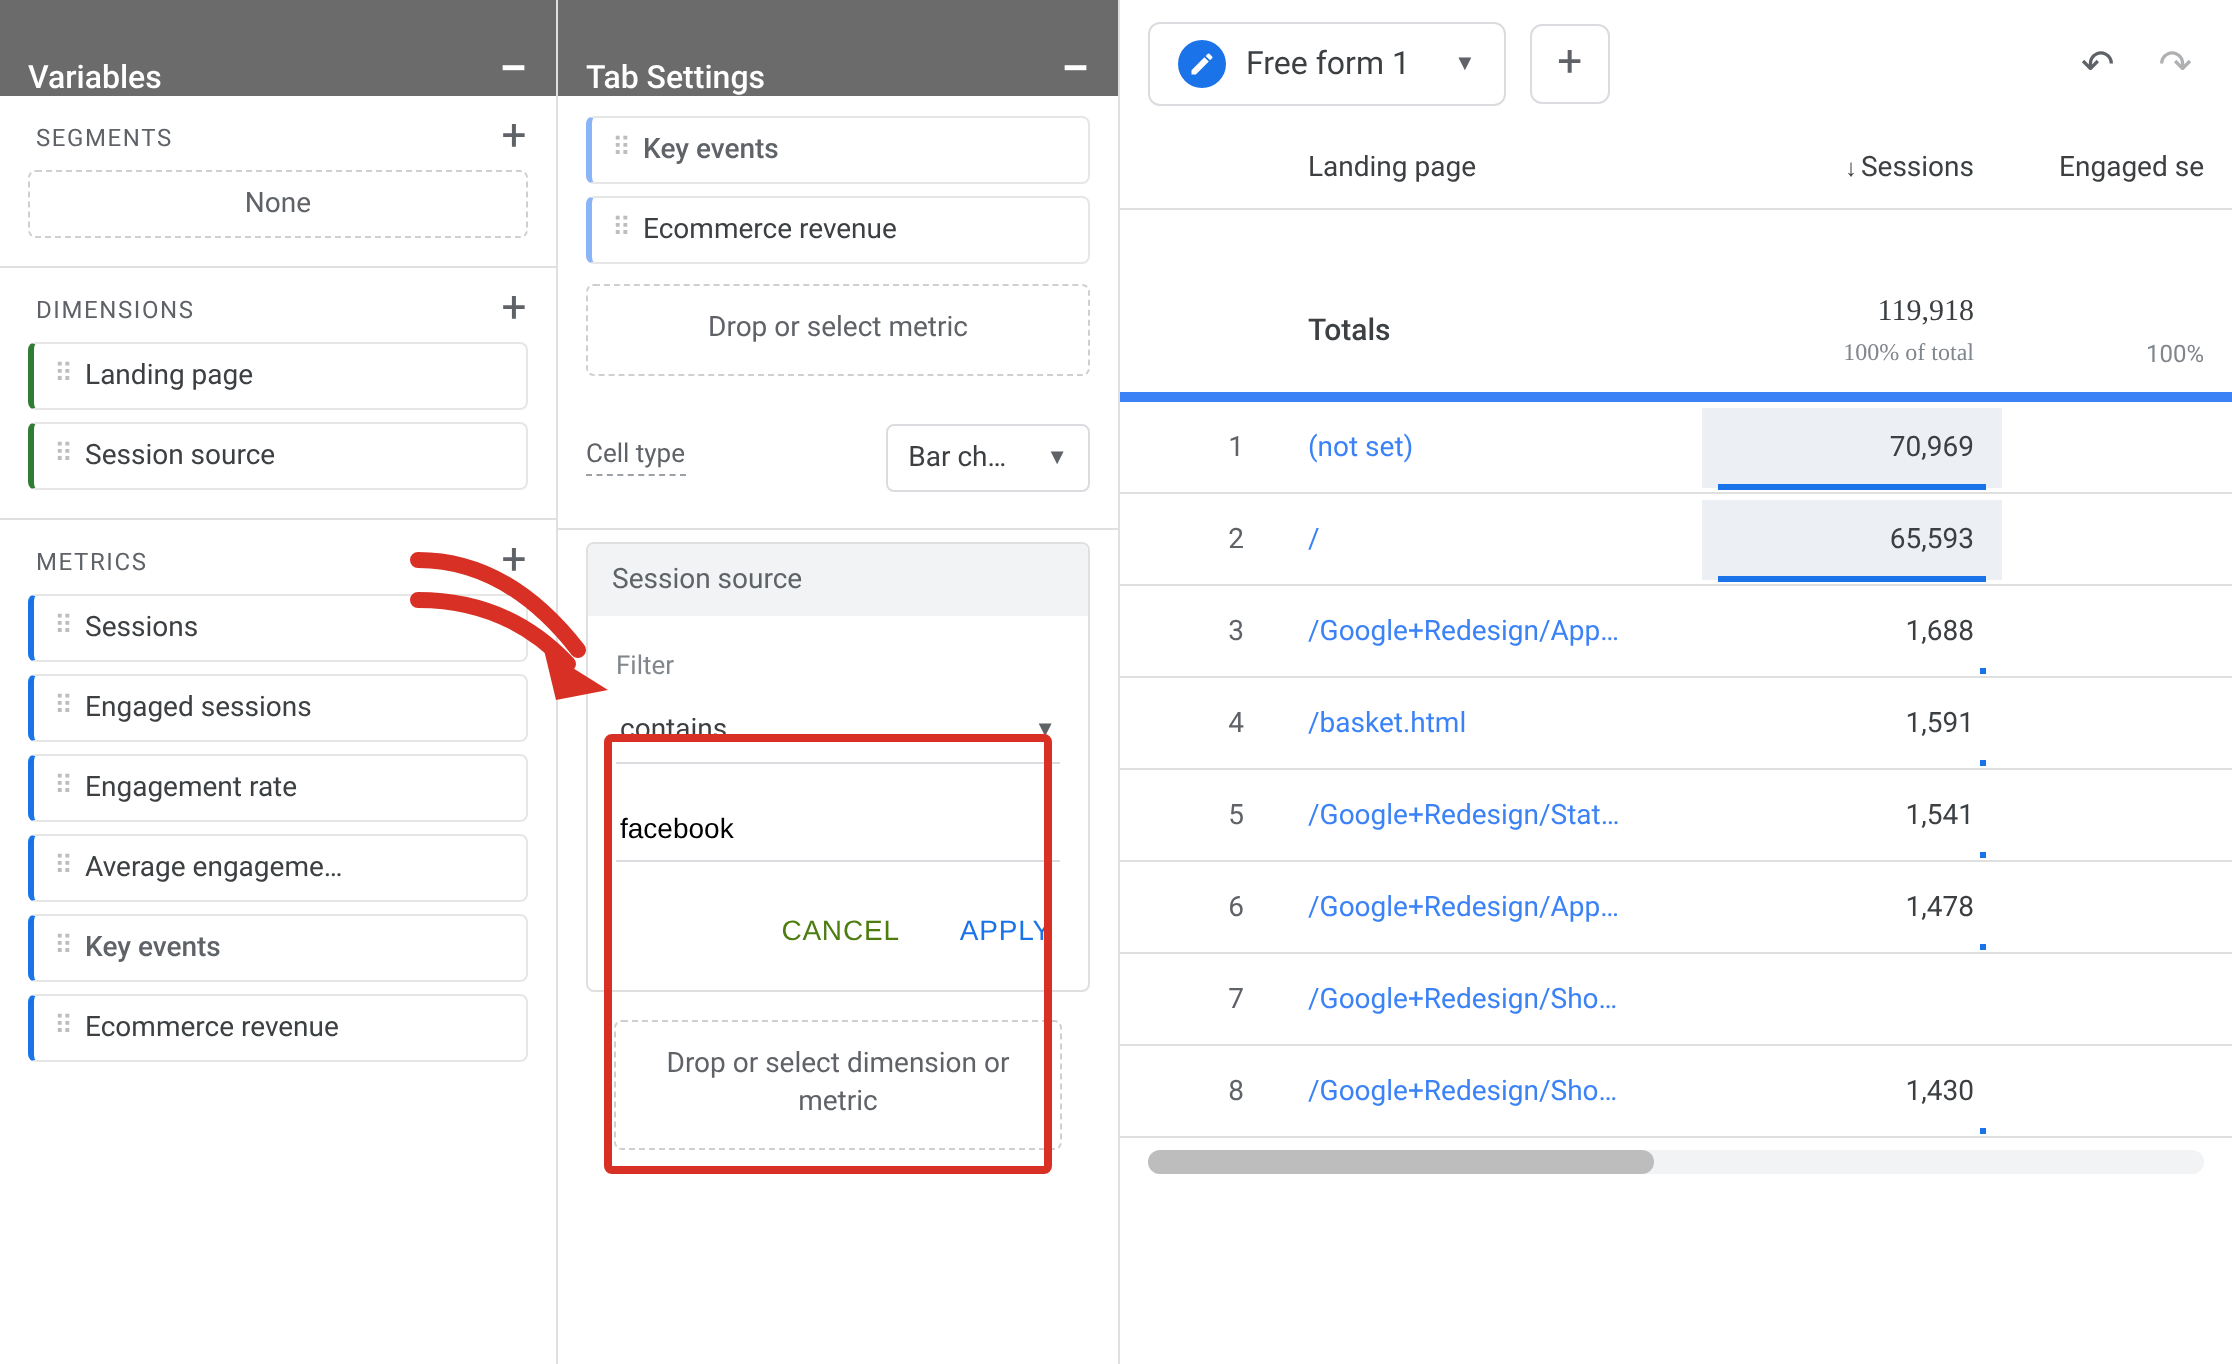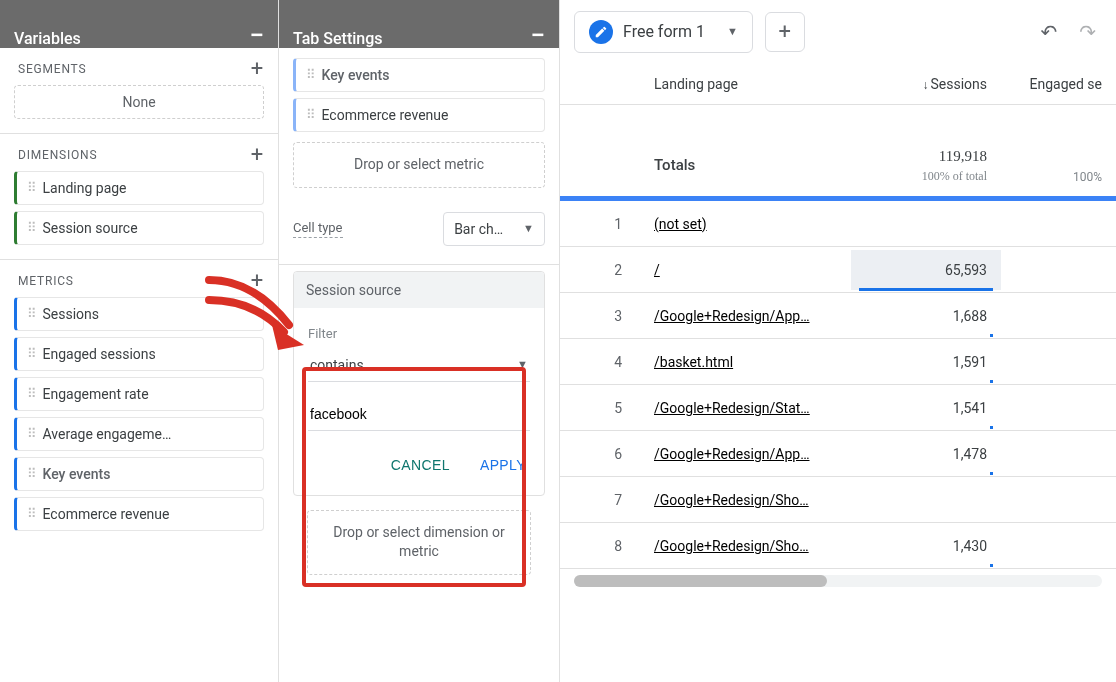--- a/index.html
+++ b/index.html
@@ -32,21 +32,21 @@
   .select-box{ display:flex; align-items:center; gap:20px; border:1px solid #dadce0; border-radius:4px; padding:8px 10px; min-width:100px; cursor:pointer;}
   .select-box .caret{ color:#5f6368; font-size:11px;}
   
   .filter-card{ margin:6px 14px 0 14px; border:1px solid #e0e0e0; border-radius:4px; overflow:hidden;}
   .filter-head{ background:#f1f3f4; padding:10px 12px; color:#5f6368;}
   .filter-label{ color:#80868b; font-size:13px; margin:6px 0 10px;}
   .underline-select{ display:flex; justify-content:space-between; align-items:center; border-bottom:1px solid #dadce0; padding:6px 2px 8px 2px; margin-bottom:18px; cursor:pointer;}
   .underline-input{ border:none; border-bottom:1px solid #dadce0; width:100%; padding:6px 2px 8px 2px; font-size:14px; outline:none; margin-bottom:20px;}
   .filter-actions{ display:flex; justify-content:flex-end; gap:22px; }
   .btn-flat{ background:none; border:none; font-weight:500; font-size:14px; letter-spacing:0.4px; cursor:pointer; padding:6px 4px;}
-  .btn-cancel{ color:#0f766e;}
+  .btn-cancel{ color:#4d7c0f;}
   .btn-apply{ color:#1a73e8;}
   .filter-dropzone{ margin:14px; }
   
   .red-frame{ position:absolute; left:302px; top:367px; width:224px; height:220px; border:4px solid #d93025; border-radius:4px; pointer-events:none;}
   
   .red-arrow{ position:absolute; left:204px; top:270px; width:100px; height:80px; pointer-events:none;}
   
   .tabbar{ display:flex; align-items:center; height:64px; padding-left:14px; gap:12px; border-bottom:1px solid #fff;}
   .tab{ display:flex; align-items:center; gap:10px; border:1px solid #dadce0; border-radius:6px; padding:8px 14px; cursor:pointer; position:relative;}
   .tab .pen{ width:24px; height:24px; border-radius:50%; background:#1a73e8; color:#fff; display:flex; align-items:center; justify-content:center; font-size:14px;}
@@ -64,21 +64,21 @@
   .sort-ind{ font-size:12px; margin-right:2px;}
   .thead .col-name, .thead .col-val, .thead .col-eng{ font-weight:400;}
   .totals-row{ display:flex; border-bottom:5px solid #3b82f6; height:96px; align-items:flex-end;}
   .totals-row .col-name{ font-weight:500; padding-bottom:22px; font-size:15px;}
   .totals-row .col-val{ display:flex; flex-direction:column; align-items:flex-end; justify-content:flex-end; padding-bottom:12px; gap:4px;font-family:Liberation Serif, serif;}
   .totals-row .col-val .big{ font-weight:500; font-size:15px;}
   .totals-row .col-val .sub, .totals-row .col-eng .sub{ font-size:12px; color:#80868b;}
   .totals-row .col-eng{ display:flex; flex-direction:column; align-items:flex-end; justify-content:flex-end; padding-bottom:12px;}
   .trow{ display:flex; border-bottom:1px solid #e0e0e0; align-items:center; height:46px;}
   .trow .col-idx{ text-align:right; padding-right:18px; color:#5f6368;}
-  .trow .col-name{ white-space:nowrap; overflow:hidden; text-overflow:ellipsis; color:#000000;text-decoration:underline;}
+  .trow .col-name{ white-space:nowrap; overflow:hidden; text-overflow:ellipsis; color:#3b82f6;}
   .trow .col-val{ position:relative;}
   .trow .bar-under{position:absolute; left:8px; right:8px; bottom:-1px; height:3px; background:#1a73e8;}
   .trow .bar-tick{position:absolute; right:8px; bottom:-1px; width:3px; height:3px; background:#1a73e8;}
   .trow:nth-child(1) .col-val, .trow:nth-child(2) .col-val{ }
   .val-cell-shade{ position:absolute; inset:0; background:#eceff3;}
   .val-text{ position:relative; z-index:1;}
   .hscroll{ height:12px; background:#f1f3f4; margin:6px 14px 0 14px; border-radius:8px; position:relative;}
   .hscroll-thumb{ position:absolute; left:0; top:0; height:12px; width:48%; background:#bdbdbd; border-radius:8px;}
   .bold-label{font-weight:500; color:#5f6368;}
   .ellipsis{white-space:nowrap; overflow:hidden; text-overflow:ellipsis;}
@@ -230,20 +230,21 @@
           <span class="sub">100% of total</span>
         </div>
         <div class="col-eng">
           <span class="sub">100%</span>
         </div>
       </div>
       <div id="rows">
           <div class="trow">
       <div class="col-idx">1</div>
       <div class="col-name">(not set)</div>
+      <div class="col-val"><div class="val-cell-shade"></div><span class="val-text">70,969</span><div class="bar-under"></div></div>
       <div class="col-eng"></div>
     </div>
           <div class="trow">
       <div class="col-idx">2</div>
       <div class="col-name">/</div>
       <div class="col-val"><div class="val-cell-shade"></div><span class="val-text">65,593</span><div class="bar-under"></div></div>
       <div class="col-eng"></div>
     </div>
           <div class="trow">
       <div class="col-idx">3</div>

